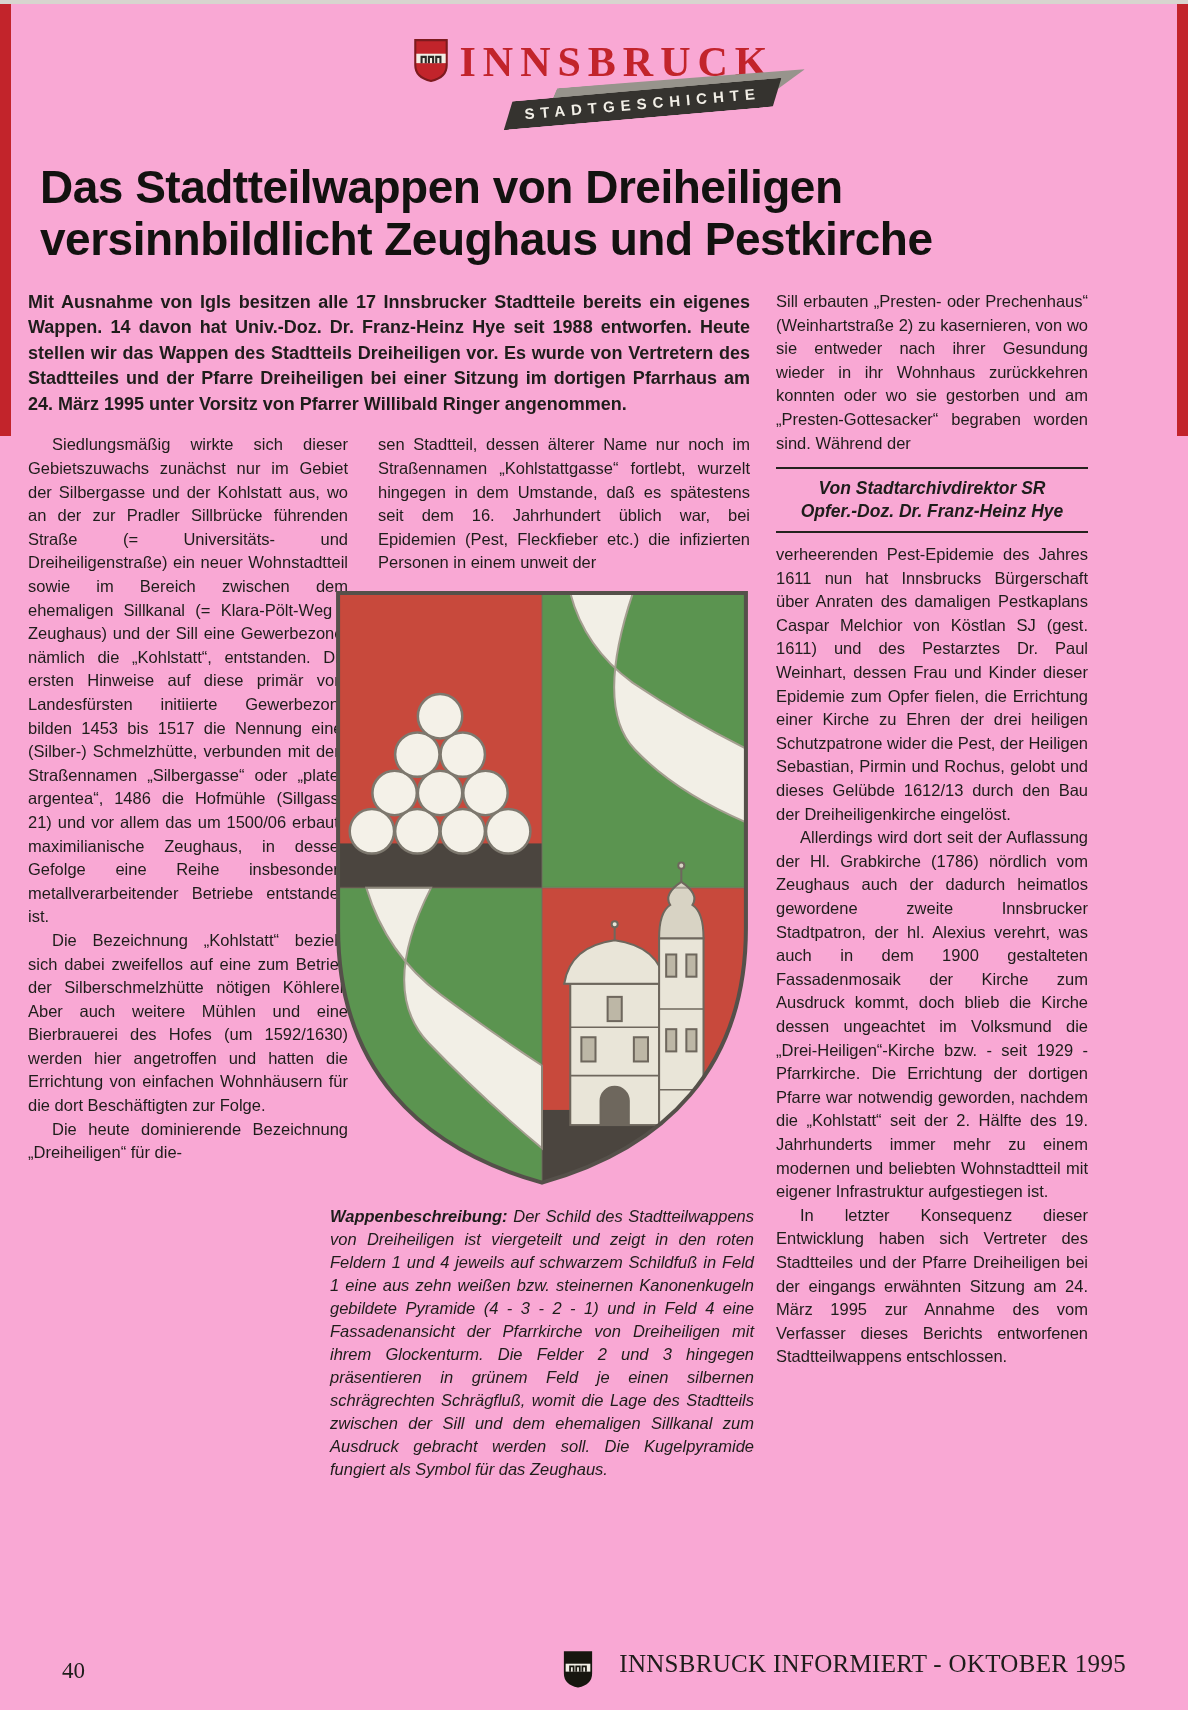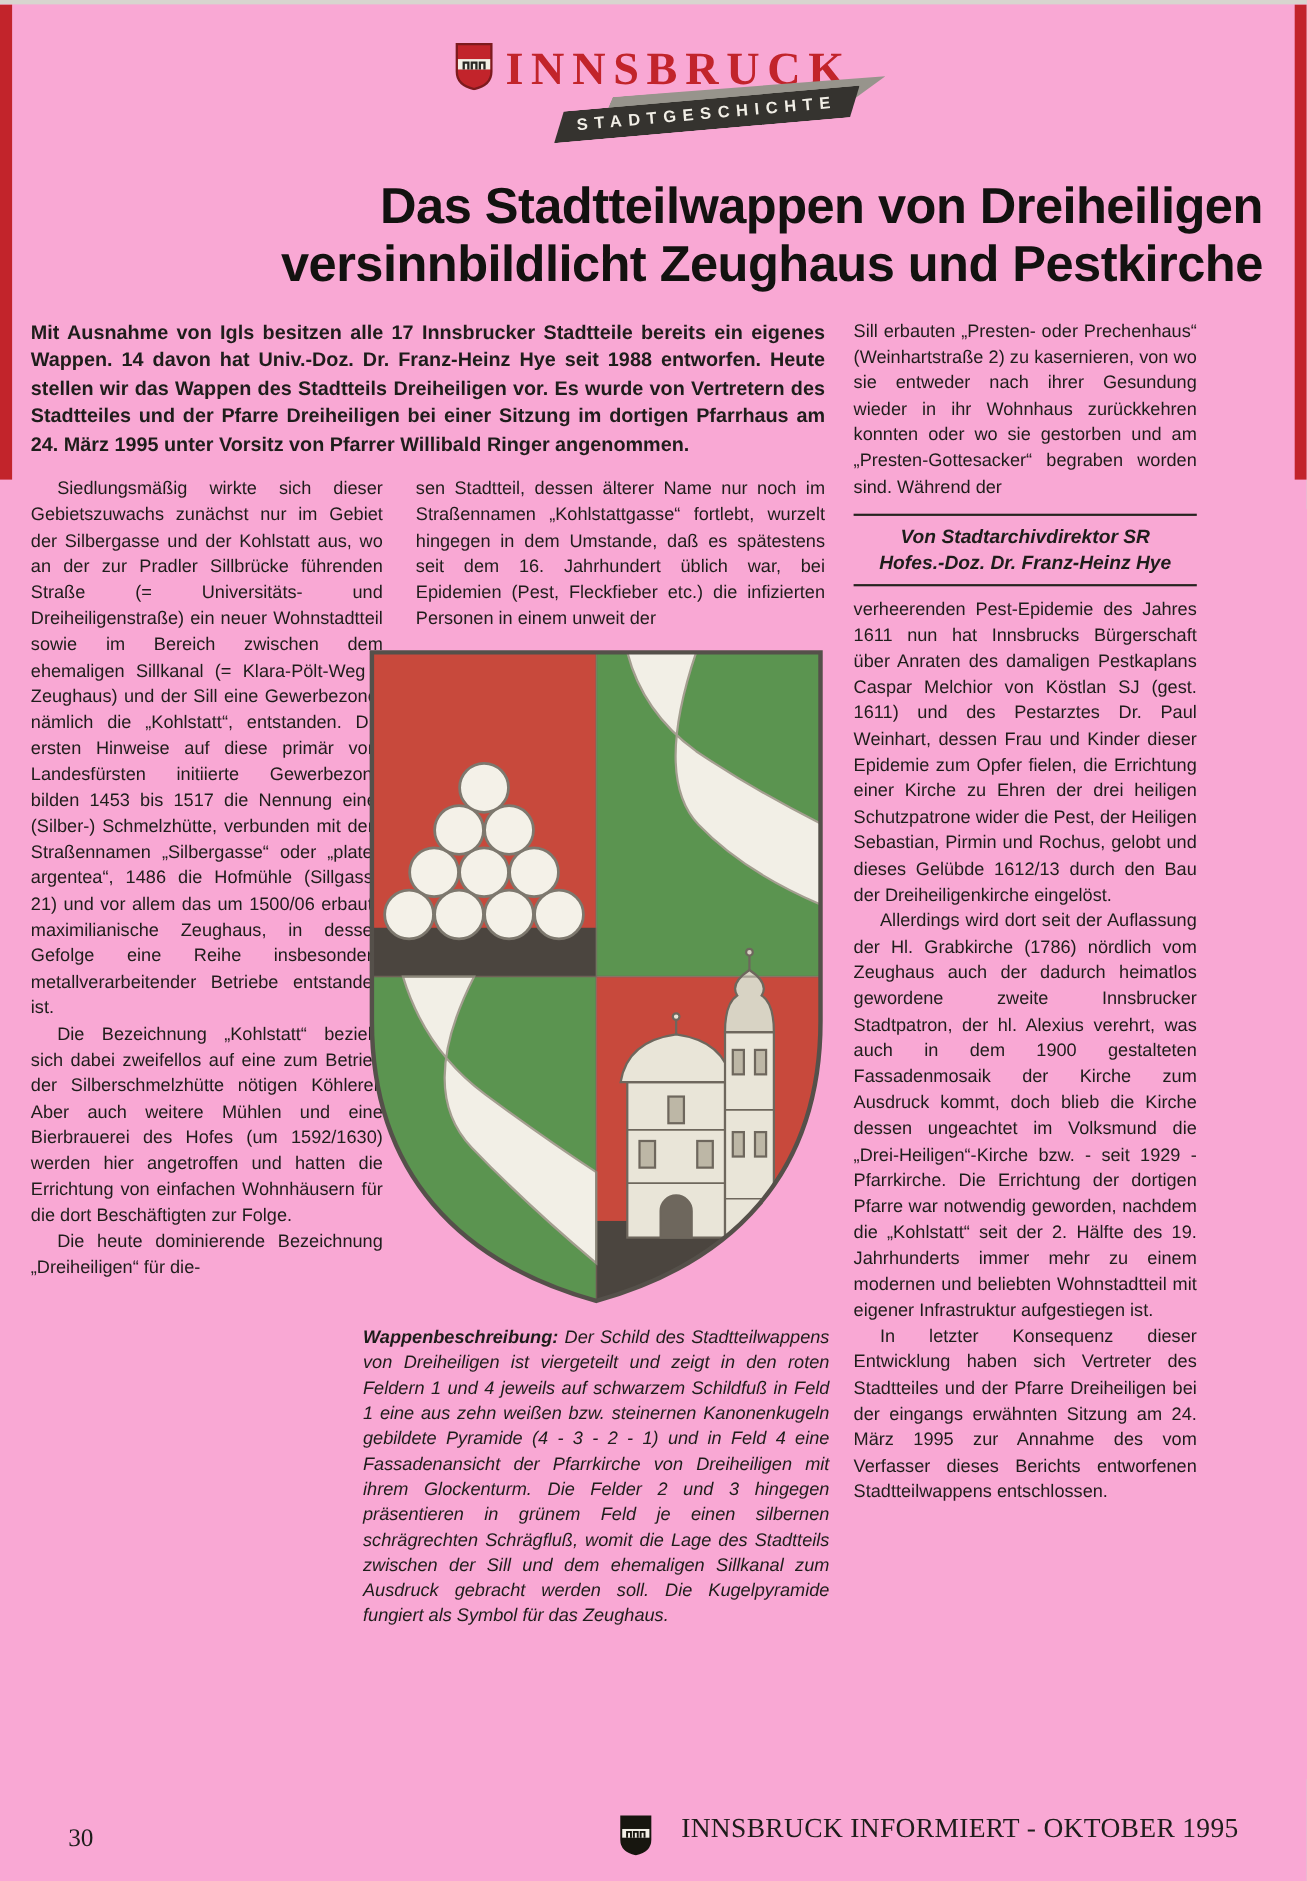--- a/index.html
+++ b/index.html
@@ -26,21 +26,21 @@
   }
   .banner {
     position: absolute; left: 138px; top: 52px;
     background: #35332f; color: #f1eee6; font-weight: bold;
     font-size: 15px; letter-spacing: 6px; padding: 5px 22px 6px;
     transform: rotate(-5deg); clip-path: polygon(4% 0, 100% 0, 96% 100%, 0 100%);
     white-space: nowrap;
   }
 
   
-  .title { text-align: right; font-size: 46px; line-height: 1.13; font-weight: 700;
+  .title { text-align: left; font-size: 46px; line-height: 1.13; font-weight: 700;
     letter-spacing: -0.5px; margin: 24px 40px 24px; color: #131210; }
   .title-line { display: block; }
 
   
   .content { display: flex; padding: 0 28px; gap: 26px; }
   .left-region { width: 722px; flex: 0 0 auto; }
   .col3 { width: 312px; flex: 0 0 auto; }
   .lead { font-weight: bold; font-size: 18px; line-height: 25.5px; text-align: justify; margin: 0 0 16px 0; }
   .cols { display: flex; gap: 30px; }
   .col1 { width: 320px; }
@@ -178,32 +178,32 @@
             <p class="caption"><b class="caption-label">Wappenbeschreibung:</b> <span>Der Schild des Stadtteilwappens von Dreiheiligen ist viergeteilt und zeigt in den roten Feldern 1 und 4 jeweils auf schwarzem Schildfuß in Feld 1 eine aus zehn weißen bzw. steinernen Kanonenkugeln gebildete Pyramide (4 - 3 - 2 - 1) und in Feld 4 eine Fassadenansicht der Pfarrkirche von Dreiheiligen mit ihrem Glockenturm. Die Felder 2 und 3 hingegen präsentieren in grünem Feld je einen silbernen schrägrechten Schrägfluß, womit die Lage des Stadtteils zwischen der Sill und dem ehemaligen Sillkanal zum Ausdruck gebracht werden soll. Die Kugelpyramide fungiert als Symbol für das Zeughaus.</span></p>
           </div>
         </div>
       </div>
     </div>
 
     <div class="col3">
       <p class="body-p">Sill erbauten „Presten- oder Prechenhaus“ (Weinhartstraße 2) zu kasernieren, von wo sie entweder nach ihrer Gesundung wieder in ihr Wohnhaus zurückkehren konnten oder wo sie gestorben und am „Presten-Gottesacker“ begraben worden sind. Während der</p>
       <div class="byline">
         <span>Von Stadtarchivdirektor SR</span>
-        <span>Hofes.-Doz. Dr. Franz-Heinz Hye</span>
+        <span>Opfer.-Doz. Dr. Franz-Heinz Hye</span>
       </div>
       <div>
           <p class="body-p">verheerenden Pest-Epidemie des Jahres 1611 nun hat Innsbrucks Bürgerschaft über Anraten des damaligen Pestkaplans Caspar Melchior von Köstlan SJ (gest. 1611) und des Pestarztes Dr. Paul Weinhart, dessen Frau und Kinder dieser Epidemie zum Opfer fielen, die Errichtung einer Kirche zu Ehren der drei heiligen Schutzpatrone wider die Pest, der Heiligen Sebastian, Pirmin und Rochus, gelobt und dieses Gelübde 1612/13 durch den Bau der Dreiheiligenkirche eingelöst.</p>
           <p class="body-p indent">Allerdings wird dort seit der Auflassung der Hl. Grabkirche (1786) nördlich vom Zeughaus auch der dadurch heimatlos gewordene zweite Innsbrucker Stadtpatron, der hl. Alexius verehrt, was auch in dem 1900 gestalteten Fassadenmosaik der Kirche zum Ausdruck kommt, doch blieb die Kirche dessen ungeachtet im Volksmund die „Drei-Heiligen“-Kirche bzw. - seit 1929 - Pfarrkirche. Die Errichtung der dortigen Pfarre war notwendig geworden, nachdem die „Kohlstatt“ seit der 2. Hälfte des 19. Jahrhunderts immer mehr zu einem modernen und beliebten Wohnstadtteil mit eigener Infrastruktur aufgestiegen ist.</p>
           <p class="body-p indent">In letzter Konsequenz dieser Entwicklung haben sich Vertreter des Stadtteiles und der Pfarre Dreiheiligen bei der eingangs erwähnten Sitzung am 24. März 1995 zur Annahme des vom Verfasser dieses Berichts entworfenen Stadtteilwappens entschlossen.</p>
         </div>
     </div>
   </div>
 
   <div class="footer">
-    <span class="page-number">30</span>
+    <span class="page-number">40</span>
     <span class="footer-right">
       <span>
         <svg width="30" height="38" viewBox="0 0 34 42" aria-hidden="true">
           <path d="M2,2 H32 V26 C32,35 26,39 17,41 C8,39 2,35 2,26 Z" fill="#17160f" stroke="#17160f" stroke-width="2"></path>
           <rect x="3" y="15" width="28" height="9" fill="#f2efe6"></rect>
           <path d="M8,24 v-6 h4 v6 M15,24 v-6 h4 v6 M22,24 v-6 h4 v6" fill="none" stroke="#17160f" stroke-width="2"></path>
         </svg>
       </span>
       <span class="footer-title">INNSBRUCK INFORMIERT - OKTOBER 1995</span>
     </span>

